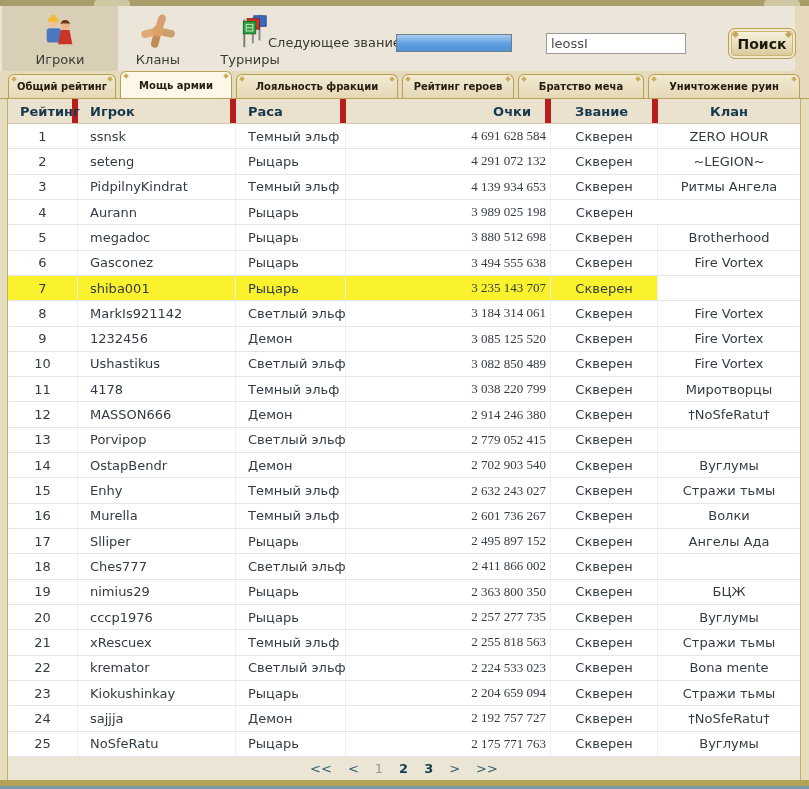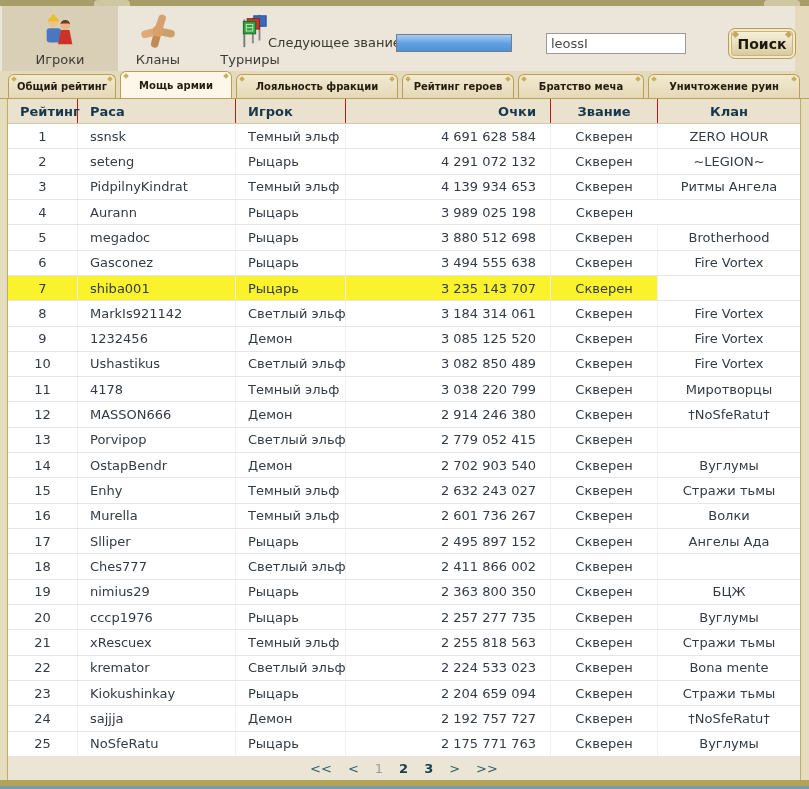--- a/index.html
+++ b/index.html
@@ -63,35 +63,35 @@
   
   .frame{display:flex;height:682px;border-top:1px solid #b9a254;}
   .side{background:#e6ddbf;}
   .side.left{width:8px;border-right:1px solid #c0ae64;}
   .side.right{width:9px;border-left:1px solid #c0ae64;}
   .content{flex:1;display:flex;flex-direction:column;background:#fdfdfb;}
 
   .thead,.tr{display:grid;grid-template-columns:70px 158px 110px 205px 107px 1fr;}
   .thead{height:25px;background:#eae2cf;border-bottom:1px solid #d2c8ad;}
   .th{font-size:13px;font-weight:bold;color:var(--header-text,#16384d);
-    display:flex;align-items:center;border-right:1px solid #b91c1c;}
+    display:flex;align-items:center;border-right:6px solid #b91c1c;}
   .th:last-child{border-right:none;}
   .th.c-rank{padding-left:12px;}
   .th.c-player,.th.c-race{padding-left:12px;}
   .th.c-points{justify-content:flex-end;padding-right:14px;}
   .th.c-title,.th.c-clan{justify-content:center;}
 
   .tbody{height:633px;}
   .tr{height:25.32px;background:#fff;border-bottom:1px solid #e5e5e5;}
   .td{position:relative;font-size:13px;color:#333b44;display:flex;align-items:center;
     border-right:1px solid #f0f0ee;white-space:nowrap;overflow:hidden;}
   .td:last-child{border-right:none;}
   .td.c-rank{justify-content:center;}
   .td.c-player,.td.c-race{padding-left:12px;}
-  .td.c-points{justify-content:flex-end;padding-right:14px;}
+  .td.c-points{justify-content:flex-end;padding-right:4px;font-family:Liberation Serif, serif;}
   .td.c-title,.td.c-clan{justify-content:center;text-align:center;}
 
   .tr.hl .td:nth-child(-n+5){background:var(--highlight-row,#f9f22d);}
   .tr.hl .c-rank::before{content:"";position:absolute;left:4px;top:-4px;width:74px;height:7px;
     background:var(--highlight-row,#f9f22d);transform:rotate(-3deg);border-radius:4px;}
   .tr.hl .c-title::after{content:"";position:absolute;right:-3px;top:3px;bottom:3px;width:7px;
     background:var(--highlight-row,#f9f22d);border-radius:4px;transform:rotate(4deg);}
 
   
   .pagination{height:23px;background:#ebe5d6;display:flex;align-items:center;justify-content:center;
@@ -181,22 +181,22 @@
       <div class="tab">
         <span>Уничтожение руин</span>
       </div>
     </div>
 
   <div class="frame">
     <div class="side left"></div>
     <div class="content">
       <div class="thead">
         <div class="th c-rank">Рейтинг</div>
+        <div class="th c-player">Игрок</div>
         <div class="th c-race">Раса</div>
-        <div class="th c-player">Игрок</div>
         <div class="th c-points">Очки</div>
         <div class="th c-title">Звание</div>
         <div class="th c-clan">Клан</div>
       </div>
       <div class="tbody">
           <div class="tr">
     <div class="td c-rank">1</div>
     <div class="td c-player">ssnsk</div>
     <div class="td c-race">Темный эльф</div>
     <div class="td c-points">4 691 628 584</div>

